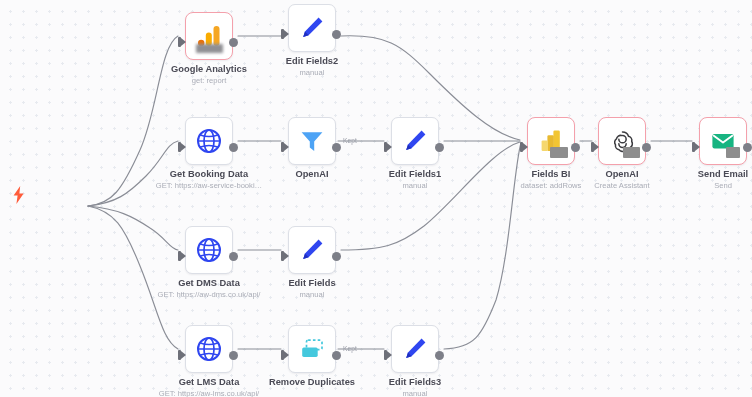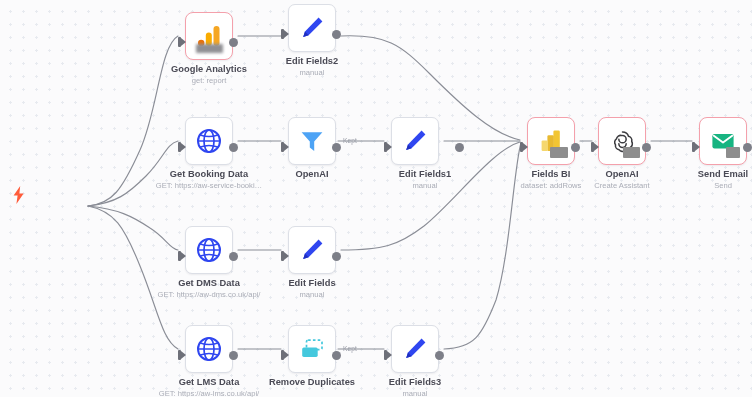--- a/index.html
+++ b/index.html
@@ -249,21 +249,21 @@
         <svg width="26" height="26" viewBox="0 0 26 26">
           <path d="M2.6,4.2 L23.4,4.2 L15.2,13.6 L15.2,23 L10.8,19.6 L10.8,13.6 Z" fill="#4da3f5"></path>
         </svg>
       </span>
     </div>
     <div class="port-in"></div>
     <div class="port-out"></div>
     <div class="node-label">OpenAI</div>
   </div>
 
-  <div class="node" style="left:391px;top:117px;padding-left:20px;">
+  <div class="node" style="left:391px;top:117px;">
     <div class="node-box">
       <span class="node-icon">
         <svg width="26" height="26" viewBox="0 0 26 26">
           <path d="M19.6,2.6 L23.4,6.4 L9.6,20.2 L4.2,22 L6,16.6 Z" fill="#2f46f0"></path>
           <path d="M4.2,22 L6,16.6 L9.6,20.2 Z" fill="#1f2fc0"></path>
         </svg>
       </span>
     </div>
     <div class="port-in"></div>
     <div class="port-out"></div>

